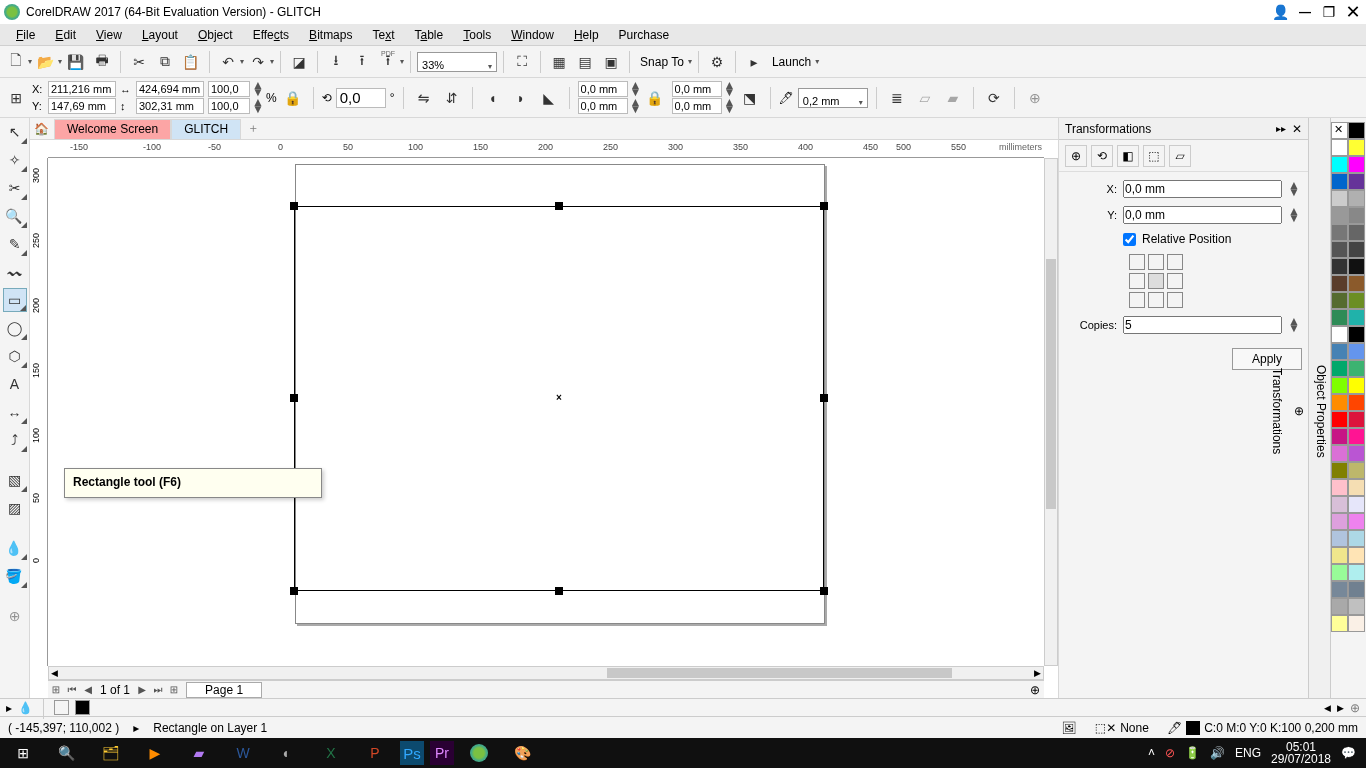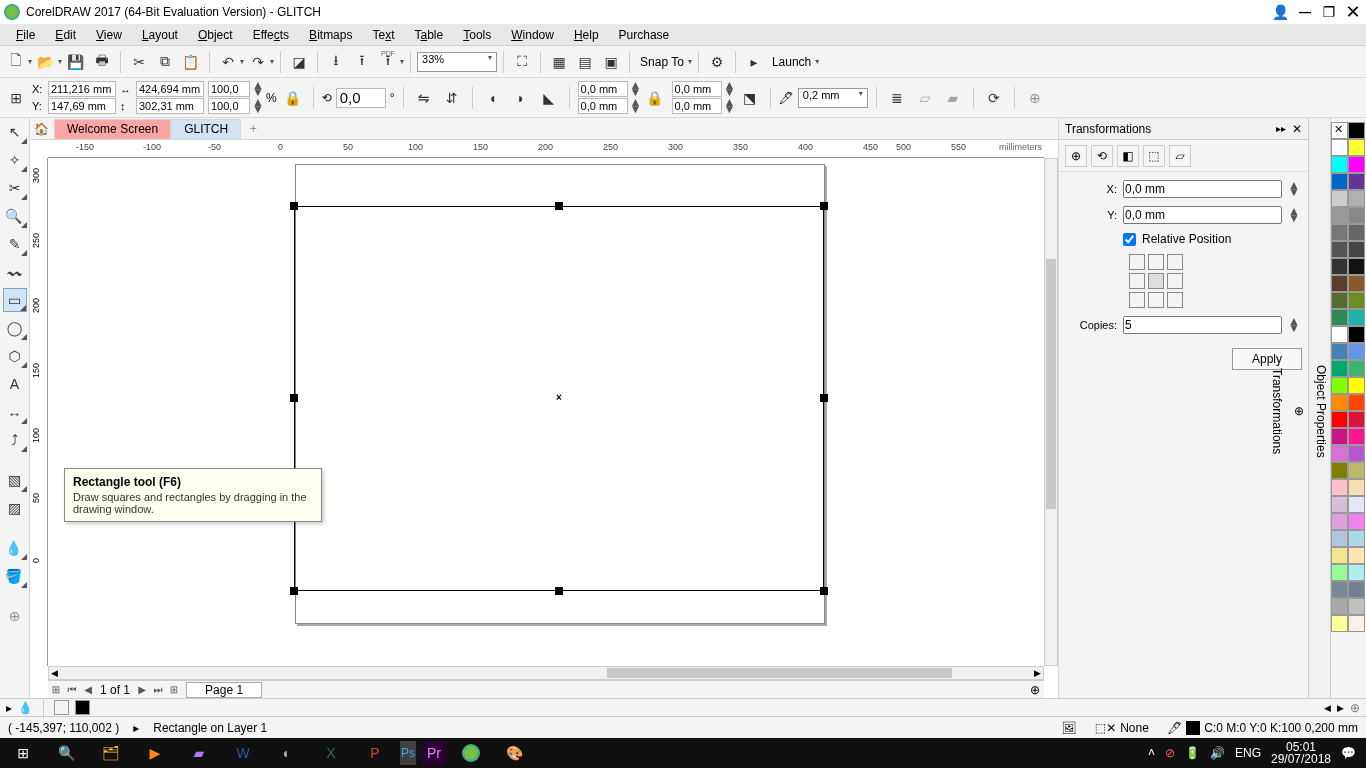--- a/index.html
+++ b/index.html
@@ -9,21 +9,21 @@
 .titlebar .title { font-size:12px; }
 .winctrl { margin-left:auto; display:flex; gap:6px; align-items:center; }
 .winctrl span { width:18px; height:18px; display:flex; align-items:center; justify-content:center; font-size:14px; cursor:pointer; }
 .menubar { height:22px; background:#e8e8e8; display:flex; align-items:center; padding:0 6px; border-bottom:1px solid #d0d0d0; }
 .menubar span { padding:2px 10px; cursor:pointer; }
 .menubar span u { text-decoration:underline; }
 .toolbar { height:32px; background:#f4f4f4; border-bottom:1px solid #d8d8d8; display:flex; align-items:center; padding:0 4px; gap:2px; }
 .tbtn { width:24px; height:24px; display:flex; align-items:center; justify-content:center; border:1px solid transparent; cursor:pointer; font-size:14px; color:#333; }
 .sep { width:1px; height:22px; background:#ccc; margin:0 4px; }
 .dd { font-size:8px; color:#555; margin-left:-2px; cursor:pointer; }
-.combo { border:1px solid #999; background:#fff; height:20px; padding:0 4px; display:flex; align-items:flex-start; min-width:60px; }
+.combo { border:1px solid #999; background:#fff; height:20px; padding:0 4px; display:flex; align-items:flex-end; min-width:60px; }
 .combo input { border:none; outline:none; width:100%; font-size:11px; }
 .propbar { height:40px; background:#f4f4f4; border-bottom:1px solid #d8d8d8; display:flex; align-items:center; padding:0 4px; gap:4px; }
 .coord-grp { display:flex; flex-direction:column; gap:1px; font-size:11px; }
 .coord-row { display:flex; align-items:center; gap:2px; }
 .coord-row .lbl { width:14px; font-size:11px; }
 .coord-row input { width:68px; height:16px; border:1px solid #bbb; font-size:11px; padding:0 2px; }
 .small-inp { width:42px !important; }
 .spin { width:10px; display:flex; flex-direction:column; font-size:7px; line-height:7px; color:#555; cursor:pointer; }
 .maingrid { display:flex; height:calc(768px - 24px - 22px - 32px - 40px - 18px - 22px - 30px); }
 .toolbox { width:30px; background:#f4f4f4; border-right:1px solid #d8d8d8; display:flex; flex-direction:column; align-items:center; padding-top:2px; gap:4px; }
@@ -287,21 +287,21 @@
 
   <div class="canvas-area">
     <div class="tabbar">
       <div class="tabhome">🏠</div>
       <div class="dtab">Welcome Screen</div>
       <div class="dtab active">GLITCH</div>
       <div class="tabhome" style="opacity:.5">＋</div>
     </div>
     <div style="position:absolute;top:22px;left:0;right:0;bottom:0">
       <div class="ruler-h">
-        <span style="left:28px">-150</span>
+        <span style="left:22px">-150</span>
           <span style="left:95px">-100</span>
           <span style="left:160px">-50</span>
         <span style="left:230px">0</span>
           <span style="left:295px">50</span>
           <span style="left:360px">100</span>
         <span style="left:425px">150</span>
           <span style="left:490px">200</span>
           <span style="left:555px">250</span>
         <span style="left:620px">300</span>
           <span style="left:685px">350</span>
@@ -350,21 +350,20 @@
         <span class="nbtn">▶</span>
         <span class="nbtn">⏭</span>
         <span class="nbtn">⊞</span>
         <span class="ptab">Page 1</span>
         <span style="margin-left:auto;margin-right:4px;font-size:12px;cursor:pointer">⊕</span>
       </div>
     </div>
 
     <div class="tooltip-box">
       <div class="ttitle">Rectangle tool (F6)</div>
-      <div class="tdesc">Draw squares and rectangles by dragging in the drawing window.</div>
     </div>
   </div>
 
   <div class="docker-area">
     <div class="docker-title">
       <span>Transformations</span>
       <span style="margin-left:auto;cursor:pointer;font-size:10px">▸▸</span>
       <span style="margin-left:6px;cursor:pointer;font-size:12px">✕</span>
     </div>
     <div class="docker-icons">
@@ -582,21 +581,21 @@
 <div class="taskbar">
   <div class="ti">⊞</div>
   <div class="ti">🔍</div>
   <div class="ti" style="color:#ffcc33">🗂</div>
   <div class="ti" style="color:#ff8c00">▶</div>
   <div class="ti" style="color:#b179f1">▰</div>
   <div class="ti" style="color:#2b579a">W</div>
   <div class="ti" true="" style="color:#aaa">◐</div>
   <div class="ti" style="color:#217346">X</div>
   <div class="ti" style="color:#d24726">P</div>
-  <div class="ti" style="background:#404040;color:#31a8ff;width:16px;height:24px;font-size:12px">Ps</div>
+  <div class="ti" style="background:#0c4a6e;color:#31a8ff;width:24px;height:24px;font-size:15px">Ps</div>
   <div class="ti" style="background:#2a0033;color:#e087ff;width:24px;height:24px;font-size:14px">Pr</div>
   <div class="ti">
       <span style="width:18px;height:18px;background:radial-gradient(circle,#7ac142 40%,#4a8 60%);border-radius:50%;display:block"></span>
     </div>
   <div class="ti">🎨</div>
   <div class="tray">
     <span>˄</span>
     <span style="color:#ff5555">⊘</span>
     <span>🔋</span>
     <span>🔊</span>

